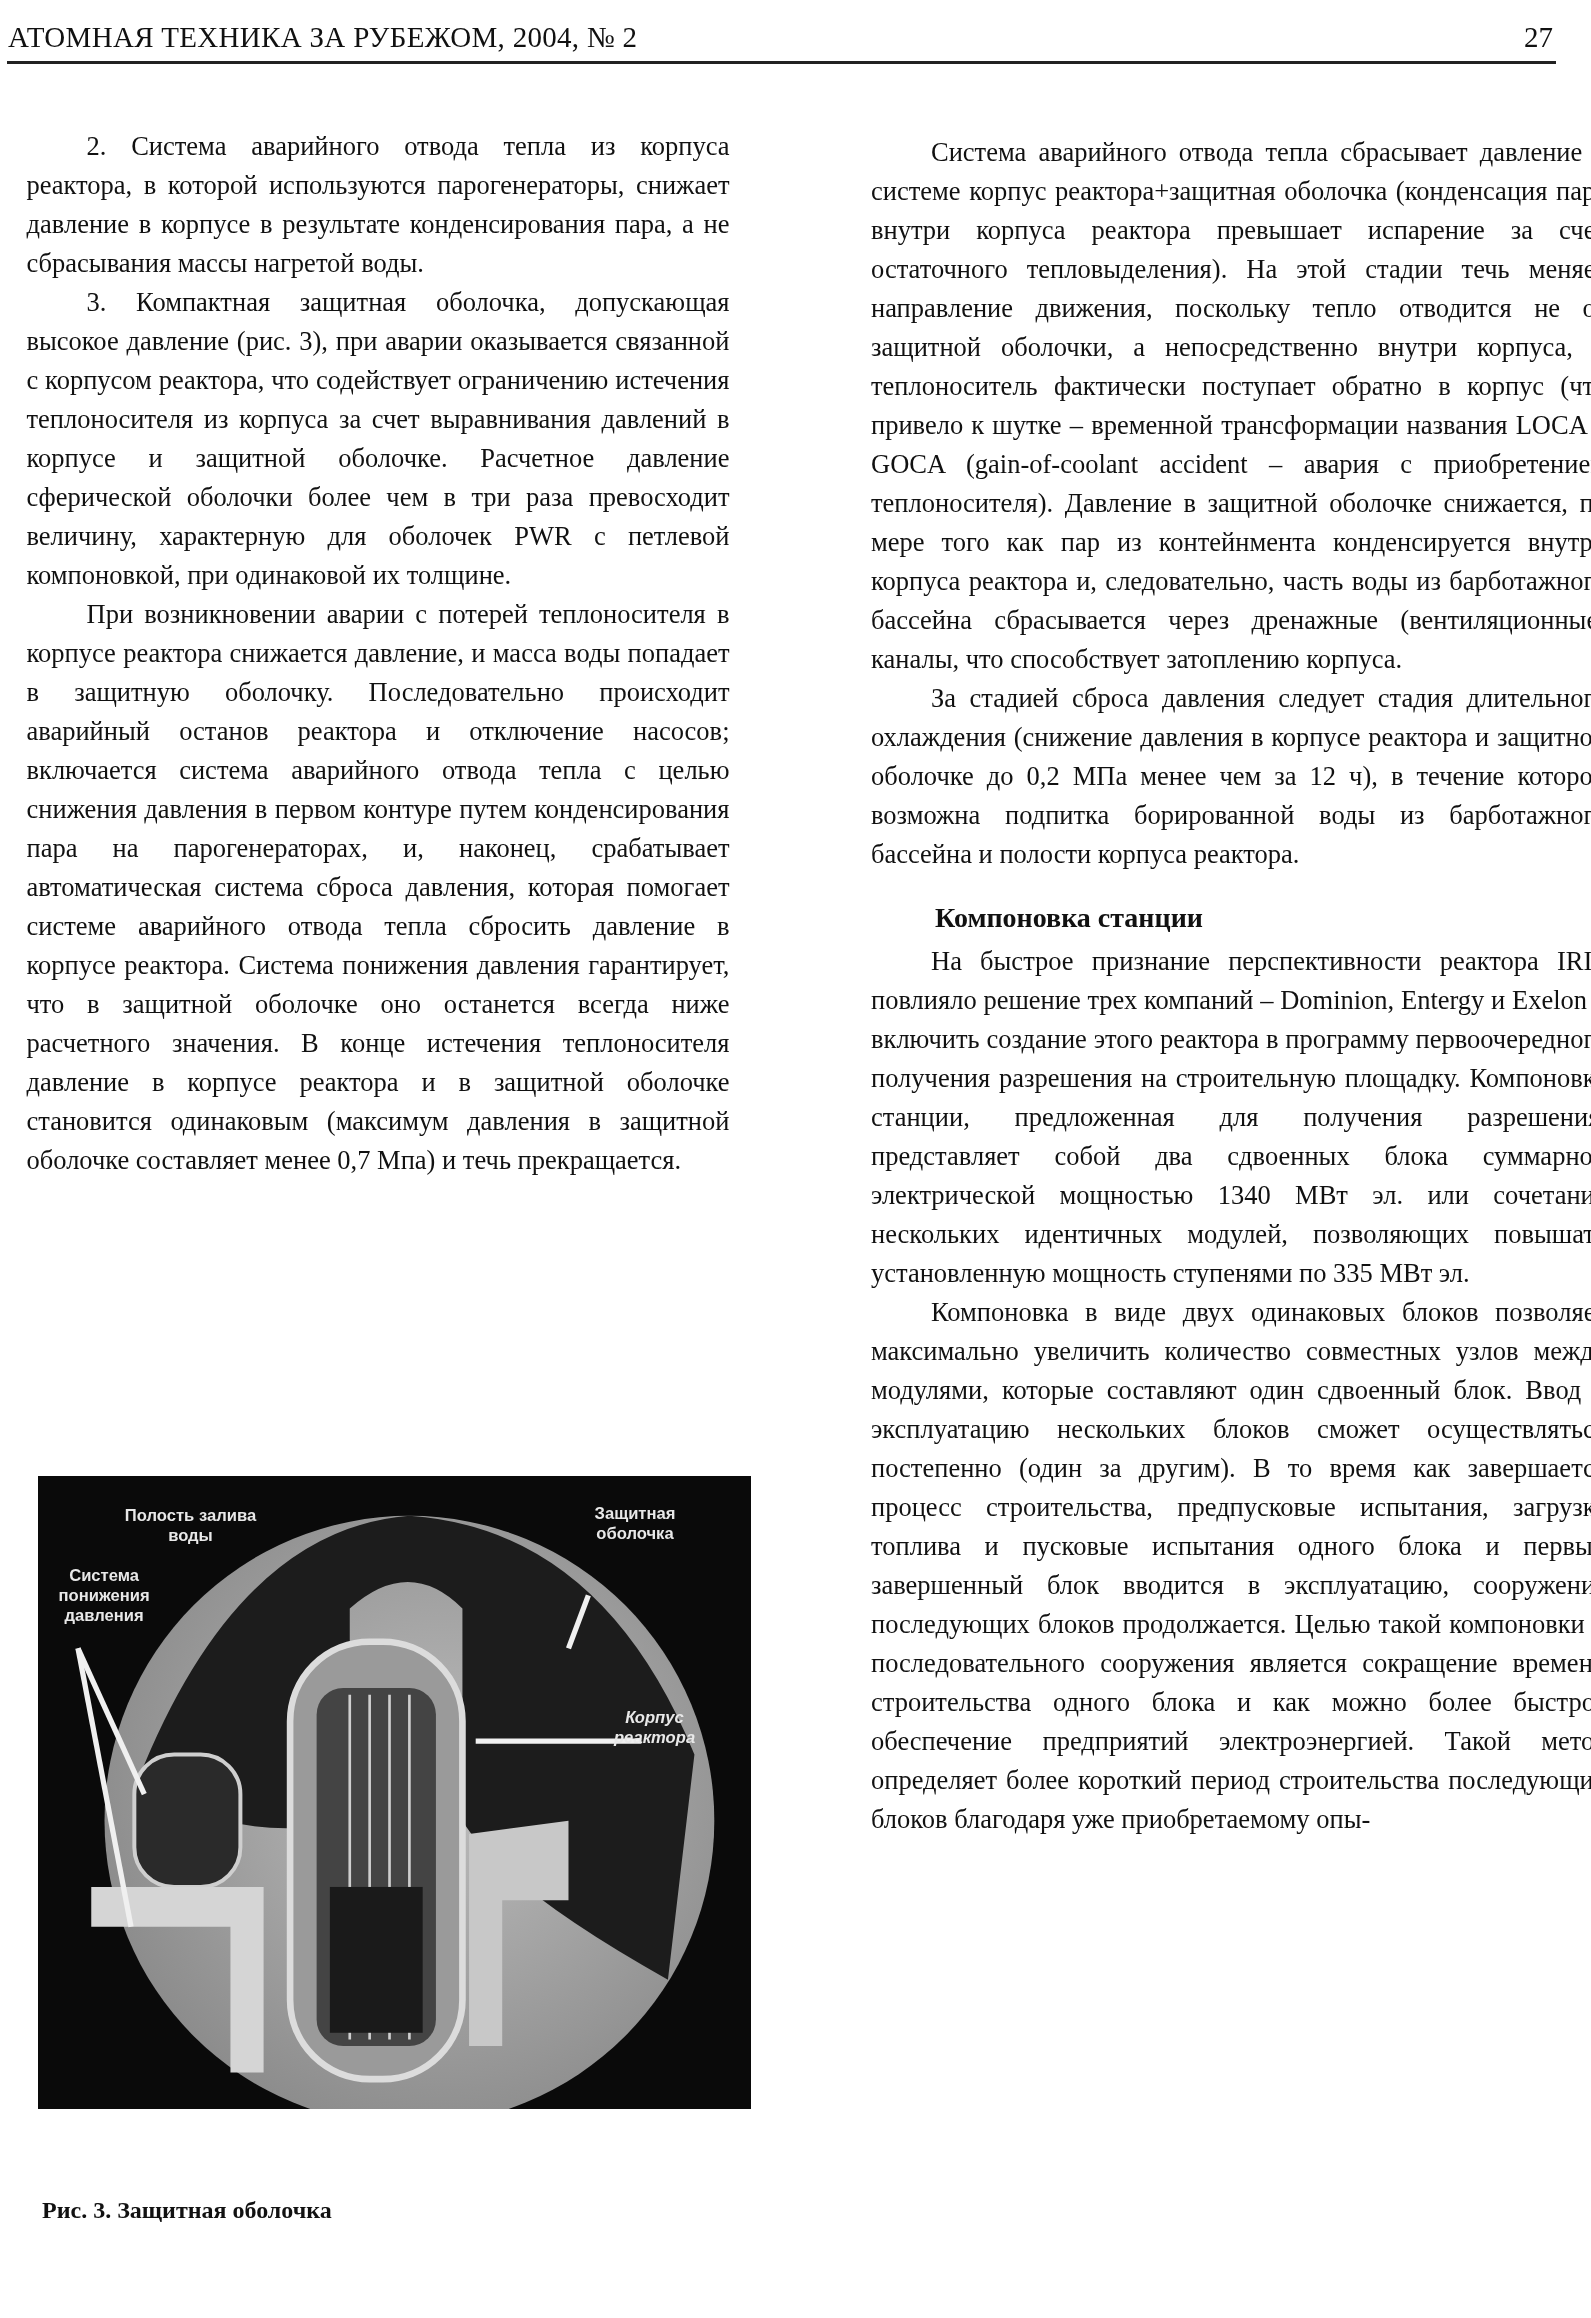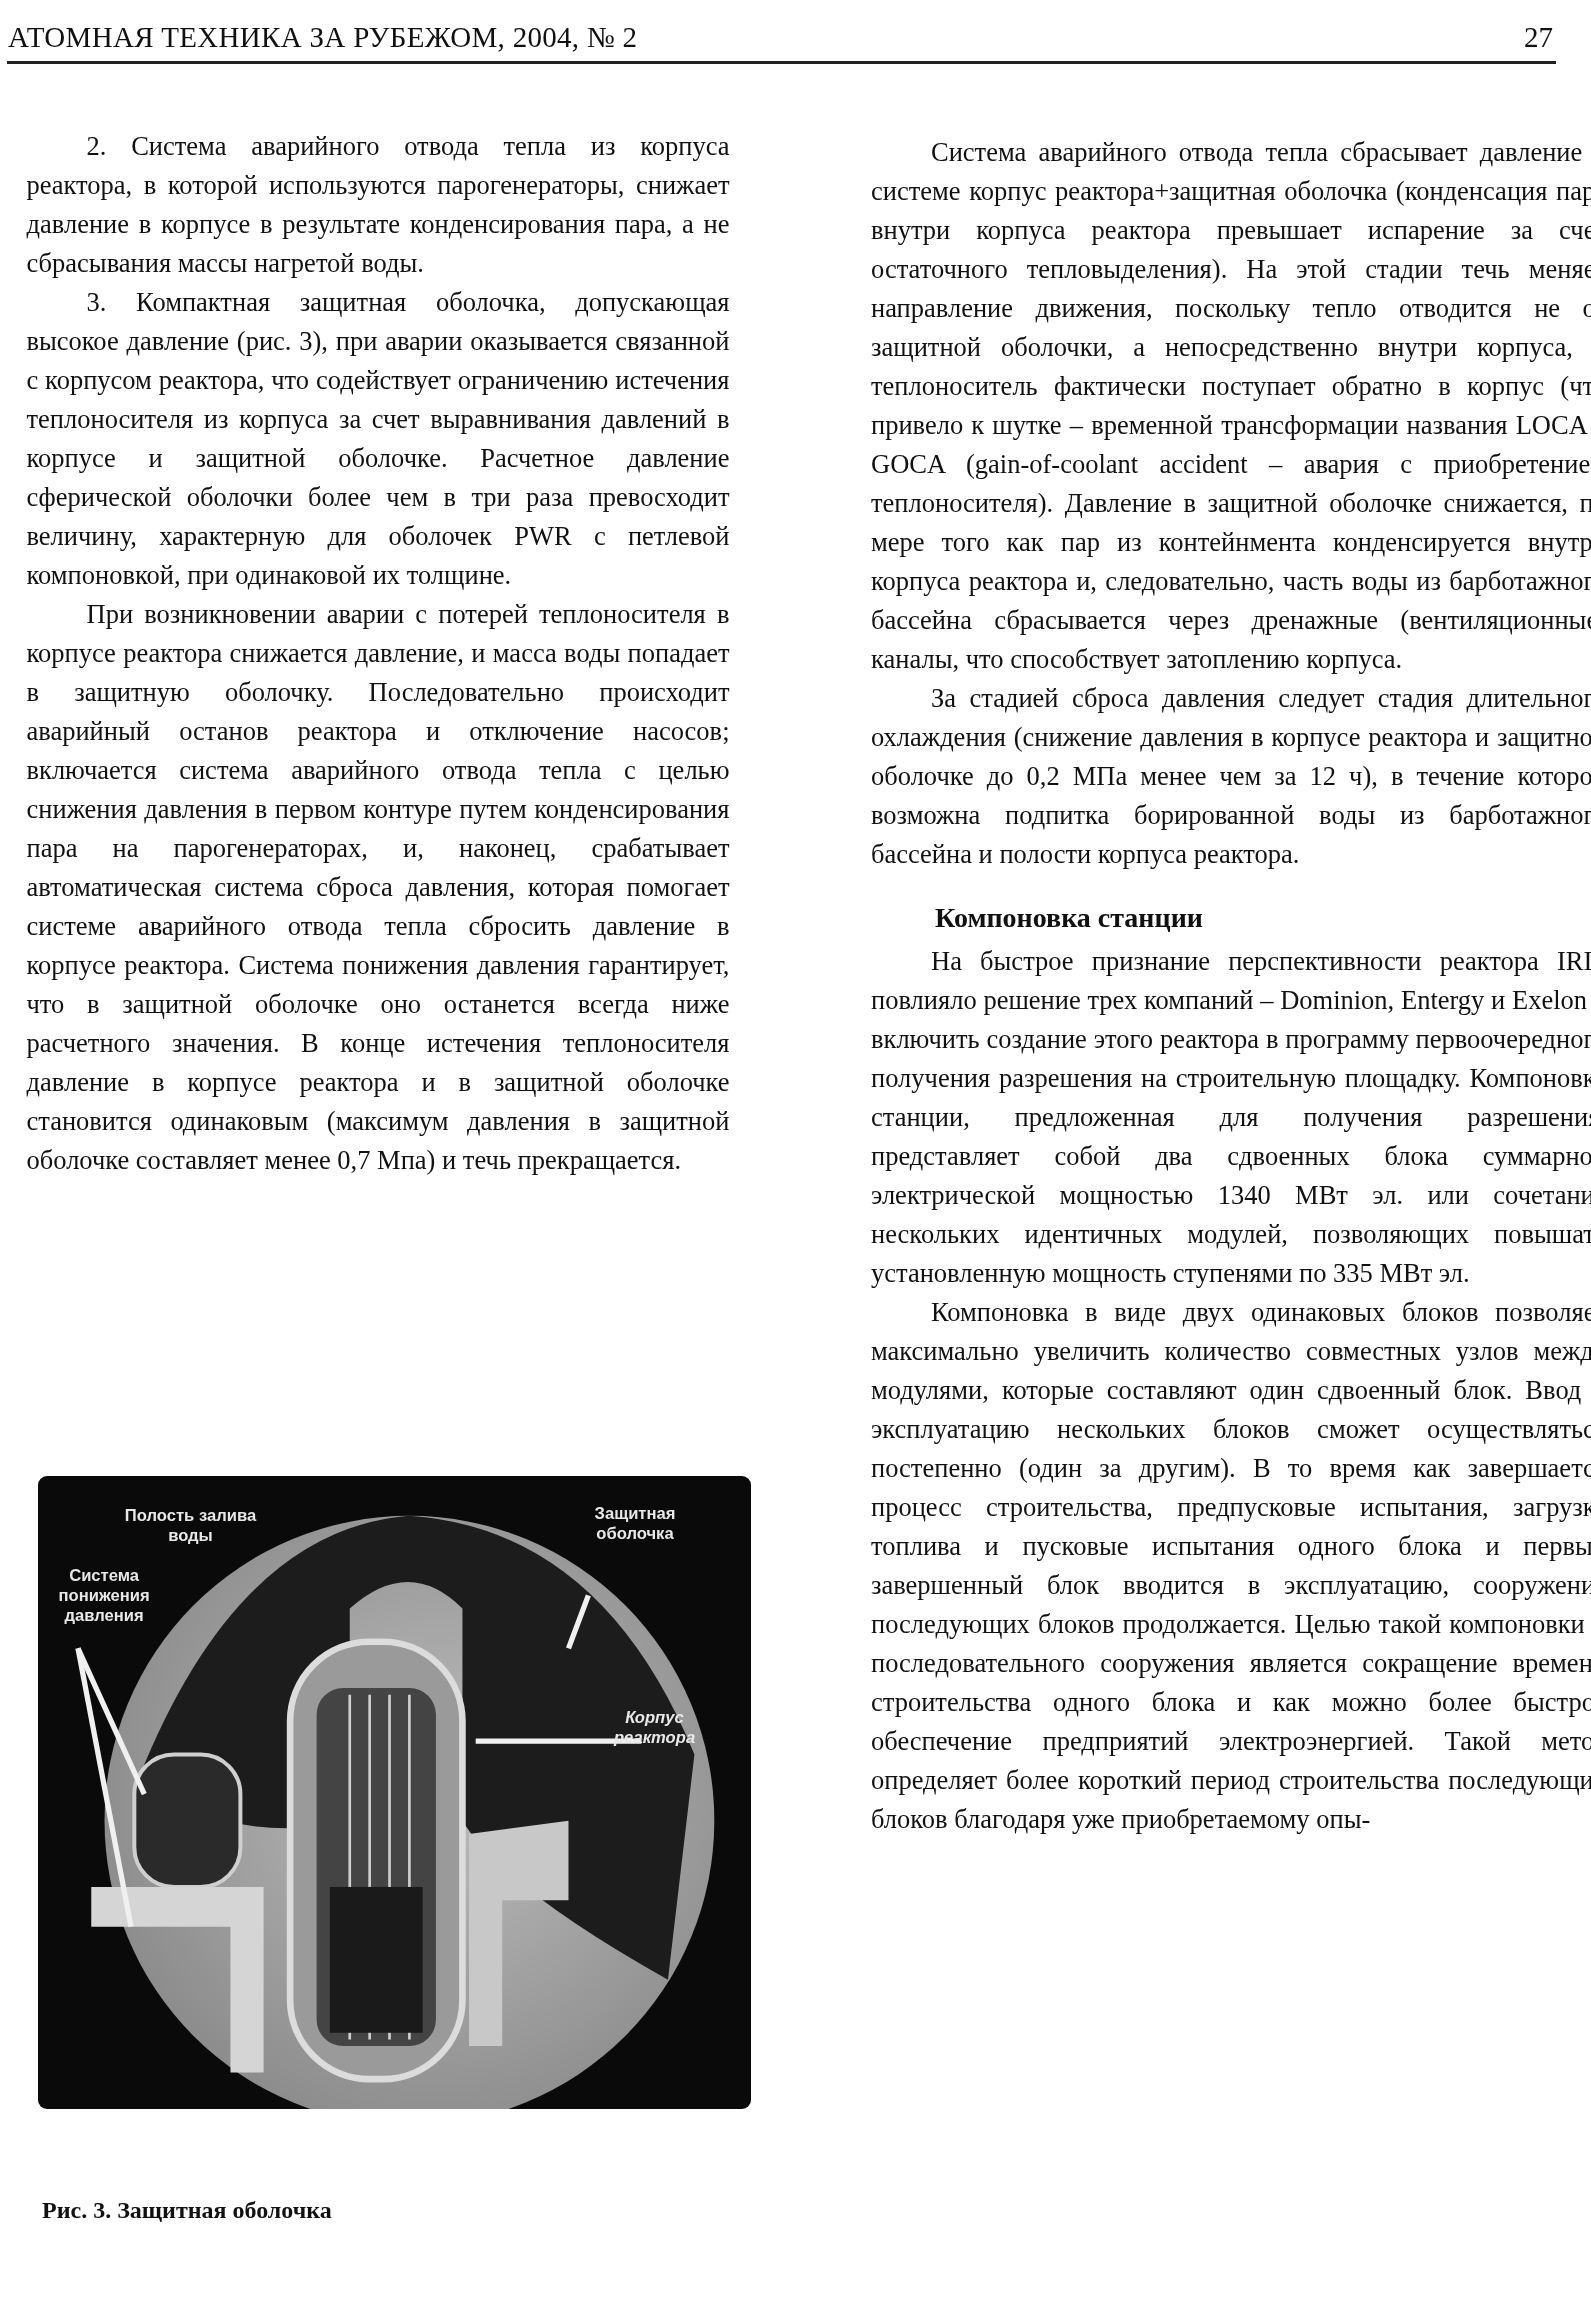--- a/index.html
+++ b/index.html
@@ -7,21 +7,21 @@
          font-family: "Liberation Serif", "DejaVu Serif", serif; color: #111; }
   .header { position: absolute; left: 8px; top: 14.6px; width: 1545px; height: 46px; }
   .header .title { position: absolute; left: 0; top: 6.6px; font-size: 29px; letter-spacing: 0.3px; }
   .header .pageno { position: absolute; right: 0; top: 6.6px; font-size: 29px; margin-left: 20px; }
   .rule { position: absolute; left: 6.6px; top: 61px; width: 1549px; height: 2.7px; background: #222; }
   .col { position: absolute; top: 127px; width: 703px; font-size: 26.5px; line-height: 39px; text-align: justify; }
   .col.left { left: 26.5px; }
   .col.right { left: 871px; width: 736px; margin-top: 6px; }
   .col p { margin: 0; text-indent: 60px; }
   .col p.heading { text-indent: 64px; font-family: "Liberation Serif", serif; font-weight: bold; font-size: 28px; margin-top: 24px; margin-bottom: 5.3px; }
-  .figure { position: absolute; left: 38px; top: 1476px; width: 713px; height: 633px; background: #0a0a0a; overflow: hidden; border-radius: 9px; }
+  .figure { position: absolute; left: 38px; top: 1476px; width: 713px; height: 633px; background: #0a0a0a; overflow: hidden; }
   .figure svg { width: 100%; height: 100%; display: block; }
   .flabel { position: absolute; color: #e8e8e8; font-family: "Liberation Sans", "DejaVu Sans", sans-serif; font-weight: bold; font-size: 16.6px; line-height: 20px; text-align: center; }
   .caption { position: absolute; left: 42px; top: 2197px; font-family: "Liberation Serif", serif; font-weight: bold; font-size: 24px; }
 </style>
 </head>
 <body>
 
 <div class="header">
   <span class="title">АТОМНАЯ ТЕХНИКА ЗА РУБЕЖОМ, 2004, № 2</span>
   <span class="pageno">27</span>

